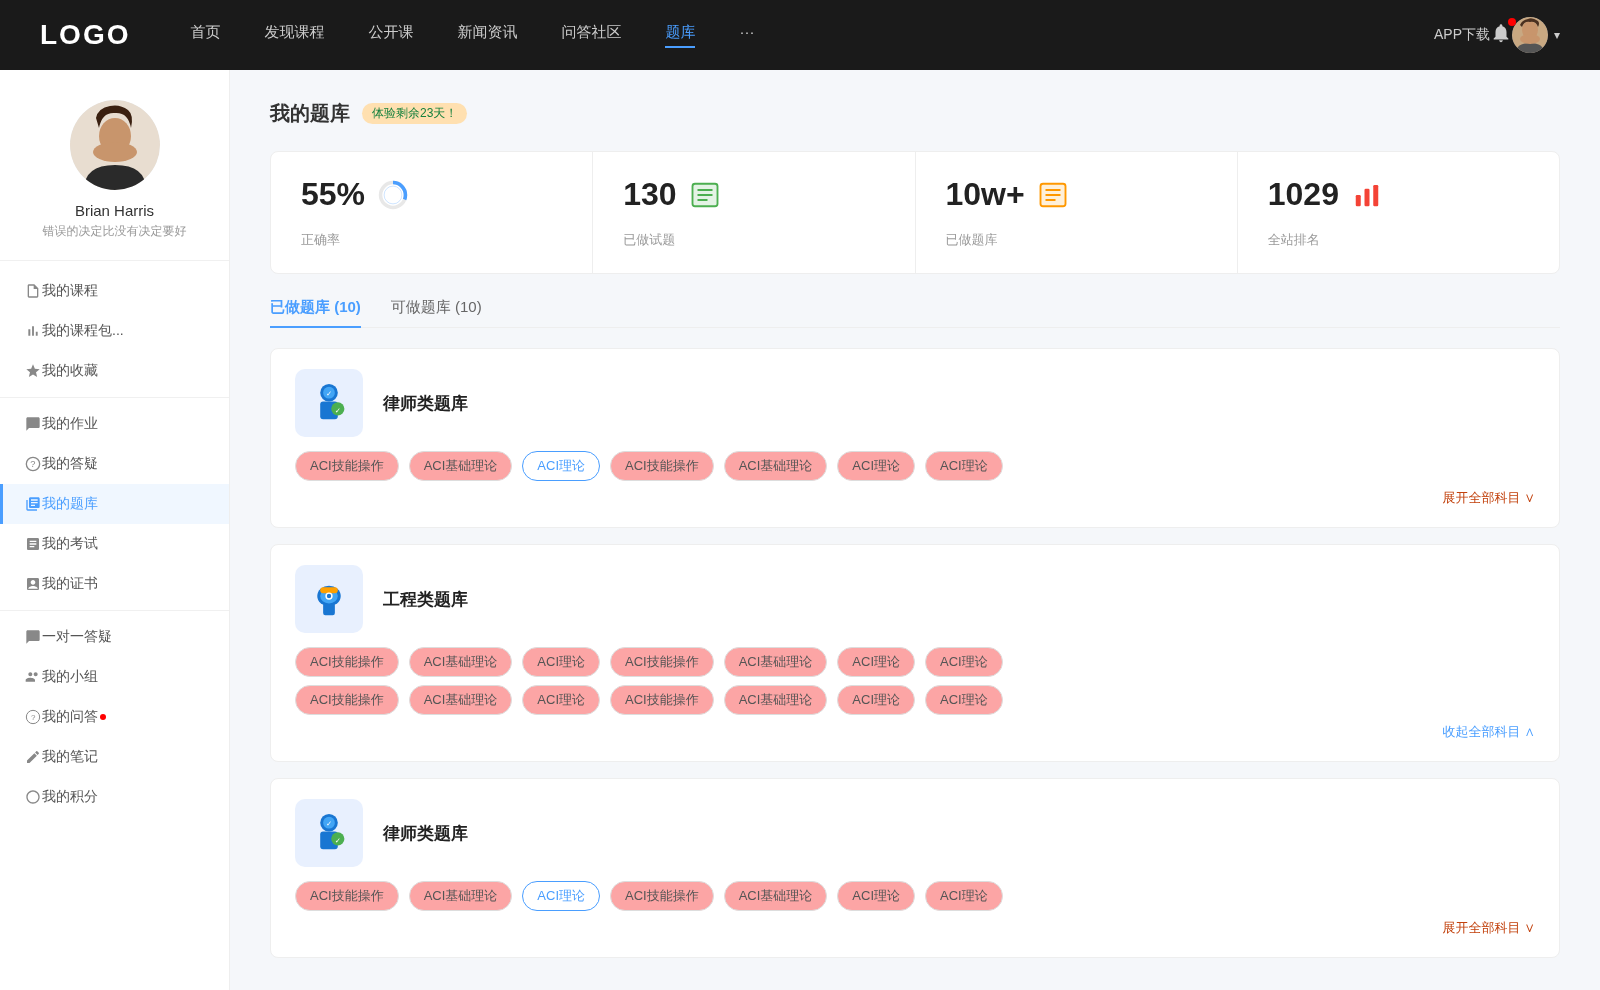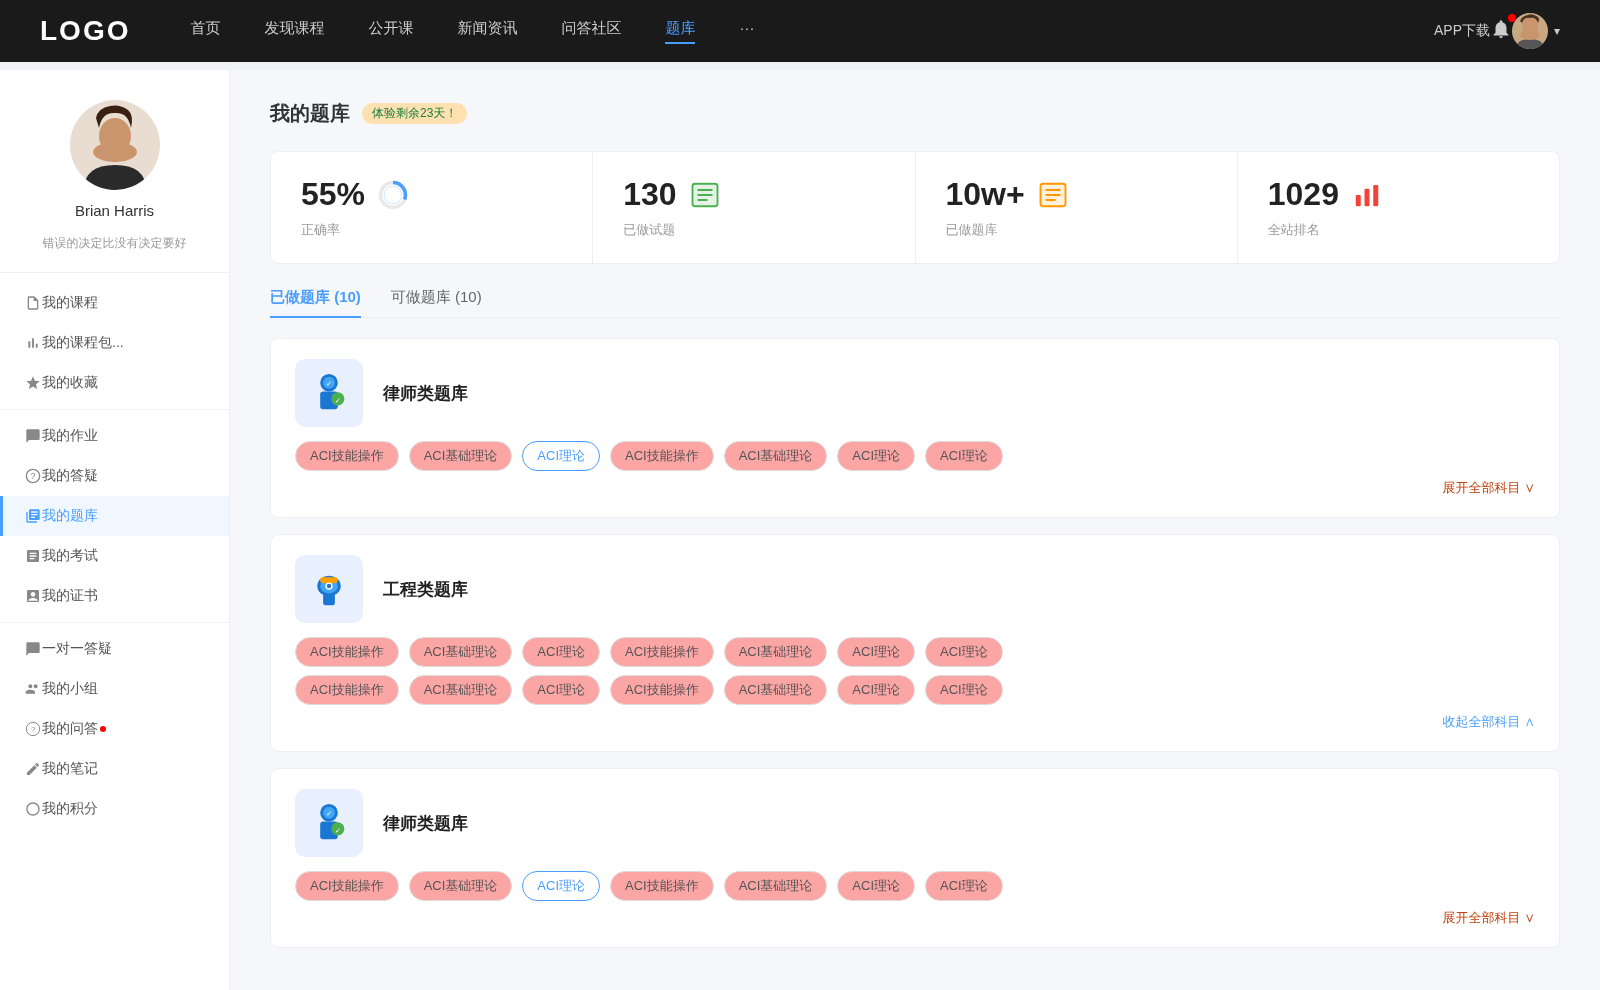--- a/index.html
+++ b/index.html
@@ -1,21 +1,21 @@
 <!DOCTYPE html>
 <html><head>
   <meta charset="utf-8">
   <style>
     * { box-sizing: border-box; margin: 0; padding: 0; }
     body { font-family: -apple-system, BlinkMacSystemFont, "PingFang SC", "Microsoft YaHei", sans-serif; background: #f0f2f5; min-height: 990px; }
 
     
     .navbar {
       background: #1a1a1a;
-      height: 62px;
+      height: 70px;
       display: flex;
       align-items: center;
       padding: 0 40px;
       position: fixed;
       top: 0; left: 0; right: 0;
       z-index: 100;
     }
     .navbar-logo {
       color: white;
       font-size: 28px;
@@ -102,21 +102,21 @@
       overflow: hidden;
       background: #e8e8e8;
       display: flex; align-items: center; justify-content: center;
       margin-bottom: 12px;
     }
     .profile-avatar svg { width: 90px; height: 90px; }
     .profile-name {
       font-size: 15px;
       font-weight: 500;
       color: #333;
-      margin-bottom: 16px;
+      margin-bottom: 4px;
     }
     .profile-bio {
       font-size: 12px;
       color: #999;
       text-align: center;
     }
     .sidebar-menu {
       list-style: none;
     }
     .sidebar-menu li {
@@ -193,21 +193,21 @@
       margin-bottom: 24px;
       border: 1px solid #eee;
       overflow: hidden;
     }
     .stat-card {
       flex: 1;
       padding: 24px 30px;
       border-right: 1px solid #eee;
       display: flex;
       flex-direction: column;
-      gap: 6px;
+      gap: 16px;
     }
     .stat-card:last-child { border-right: none; }
     .stat-top {
       display: flex;
       align-items: center;
       gap: 12px;
     }
     .stat-value {
       font-size: 32px;
       font-weight: 700;

